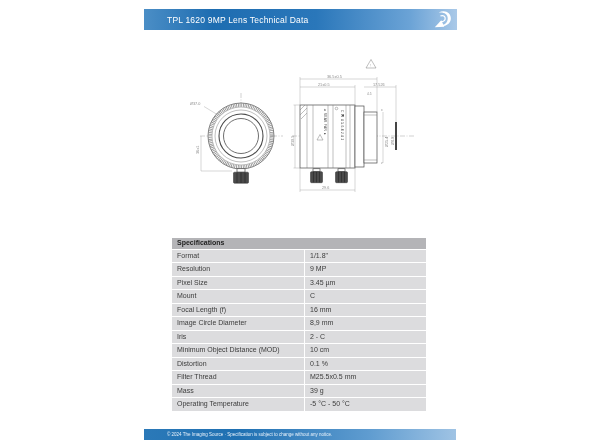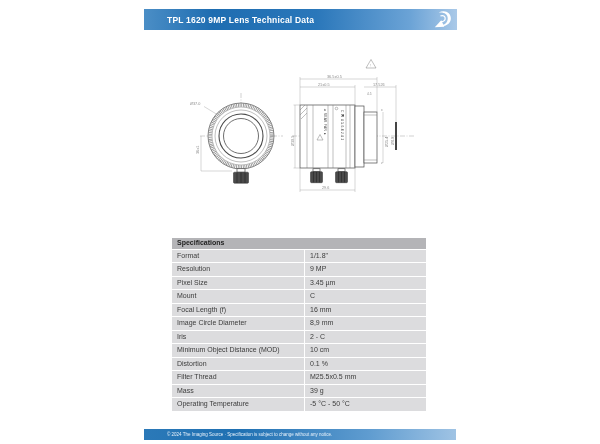--- a/index.html
+++ b/index.html
@@ -3,21 +3,21 @@
 <meta charset="utf-8">
 <style>
   html,body{margin:0;padding:0;background:#ffffff;}
   .page{position:relative;width:600px;height:444px;background:#ffffff;overflow:hidden;
         font-family:"Liberation Sans", sans-serif;}
 
   
   .header-bar{position:absolute;left:144px;top:9px;width:313px;height:21px;
     background:linear-gradient(90deg,#4b8ec6 0%,#1e6db1 22%,#2a77ba 55%,#6ba3d6 85%,#aac9e8 100%);
     display:flex;align-items:center;}
-  .header-title{color:#ffffff;font-size:8.5px;font-weight:bold;padding-left:23px;
+  .header-title{color:#ffffff;font-size:8.5px;font-weight:normal;padding-left:23px;
     letter-spacing:.2px;flex:1;white-space:nowrap;}
   .logo{width:22px;height:19px;margin-right:3px;flex:0 0 auto;}
 
   
   .drawing{position:absolute;left:170px;top:48px;width:250px;height:185px;}
 
   
   .spec-table{position:absolute;left:172px;top:238px;width:254px;}
   .spec-header{height:10.5px;line-height:10.5px;background:#b4b4b7;border-bottom:1px solid #fff;
     font-size:7px;font-weight:bold;color:#222;padding-left:5px;}

